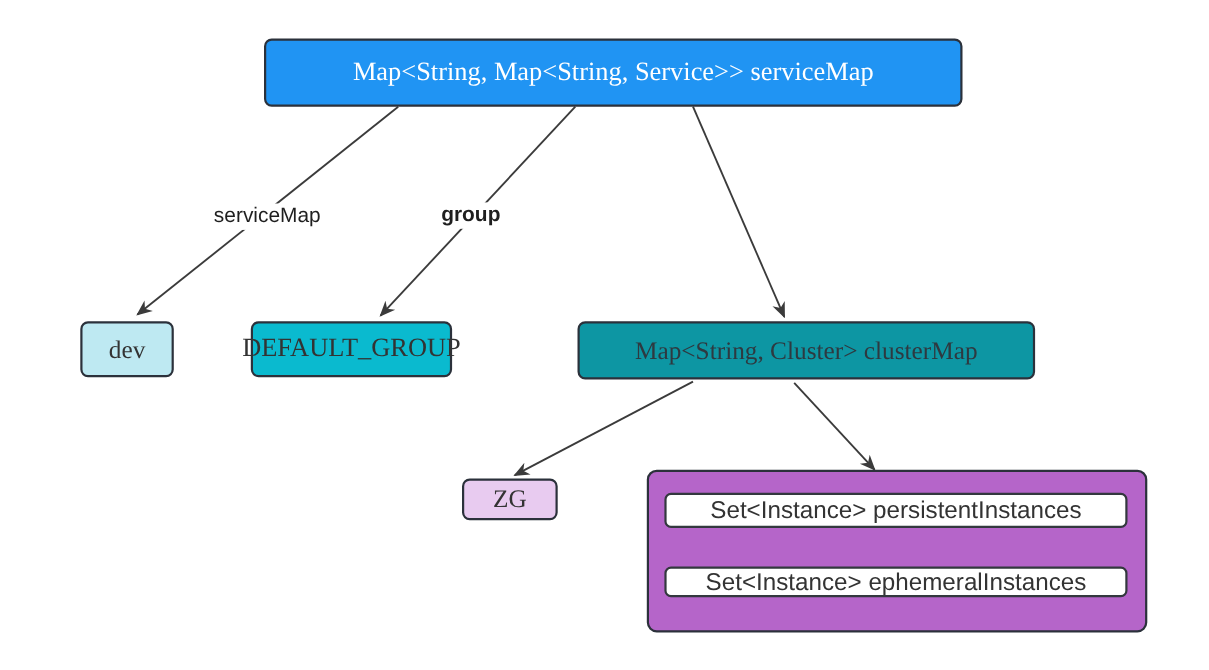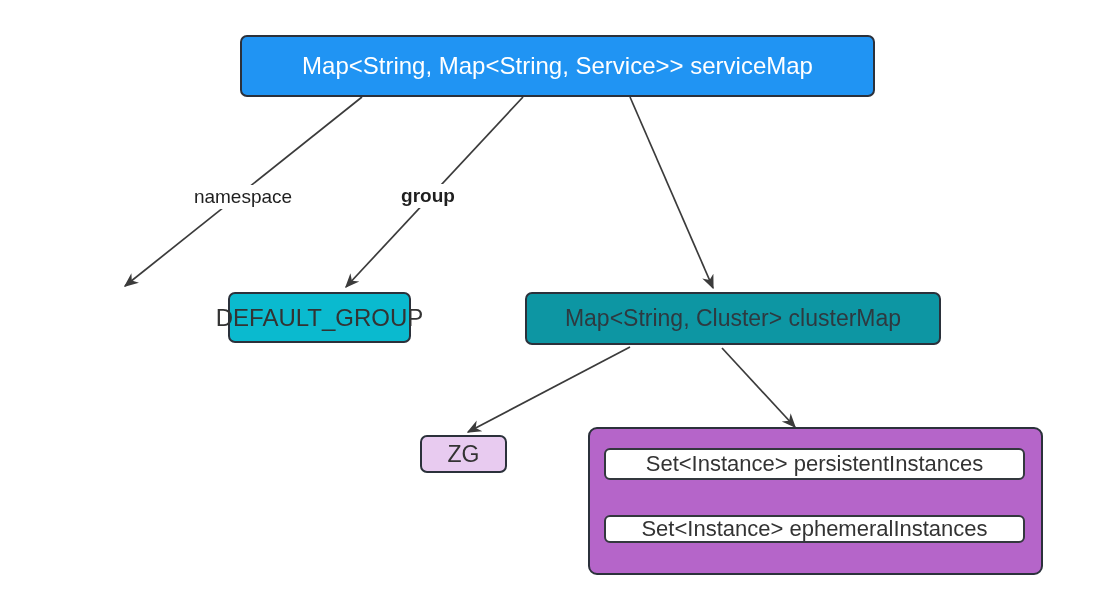--- a/index.html
+++ b/index.html
@@ -21,20 +21,21 @@
     position: absolute;
     display: flex;
     align-items: center;
     justify-content: center;
     box-sizing: border-box;
     border: 2px solid #2b313b;
     border-radius: 7px;
     color: #333333;
     white-space: nowrap;
     text-align: right;
+    font-family: Liberation Serif, serif;
   }
   .node-root {
     left: 240px; top: 35px; width: 635px; height: 62px;
     background: #2094f3;
     color: #ffffff;
     font-size: 24px;
   }
   .node-dev {
     left: 73px; top: 292px; width: 85px; height: 51px;
     background: #bee9f2;
@@ -106,30 +107,31 @@
     </defs>
     <line x1="362" y1="97" x2="125" y2="286" stroke="#3b3b3b" stroke-width="1.7" marker-end="url(#arrowhead)"></line>
     <line x1="523" y1="97" x2="346" y2="287" stroke="#3b3b3b" stroke-width="1.7" marker-end="url(#arrowhead)"></line>
     <line x1="630" y1="97" x2="713" y2="288" stroke="#3b3b3b" stroke-width="1.7" marker-end="url(#arrowhead)"></line>
     <line x1="630" y1="347" x2="468" y2="432" stroke="#3b3b3b" stroke-width="1.7" marker-end="url(#arrowhead)"></line>
     <line x1="722" y1="348" x2="795" y2="427" stroke="#3b3b3b" stroke-width="1.7" marker-end="url(#arrowhead)"></line>
   </svg>
 
   <div class="node node-root">Map&lt;String, Map&lt;String, Service&gt;&gt; serviceMap</div>
 
+  <div class="node node-dev">dev</div>
 
   <div class="node node-default-group">DEFAULT_GROUP</div>
 
   <div class="node node-cluster-map">Map&lt;String, Cluster&gt; clusterMap</div>
 
   <div class="node node-zg">ZG</div>
 
   <div class="container-node">
     <div class="inner-node first">Set&lt;Instance&gt; persistentInstances</div>
     <div class="inner-node second">Set&lt;Instance&gt; ephemeralInstances</div>
   </div>
 
-  <span class="edge-label lbl-namespace">namespace</span>
+  <span class="edge-label lbl-namespace">serviceMap</span>
 
   <span class="edge-label lbl-group">group</span>
 
 
 </div>
 
 </body></html>

